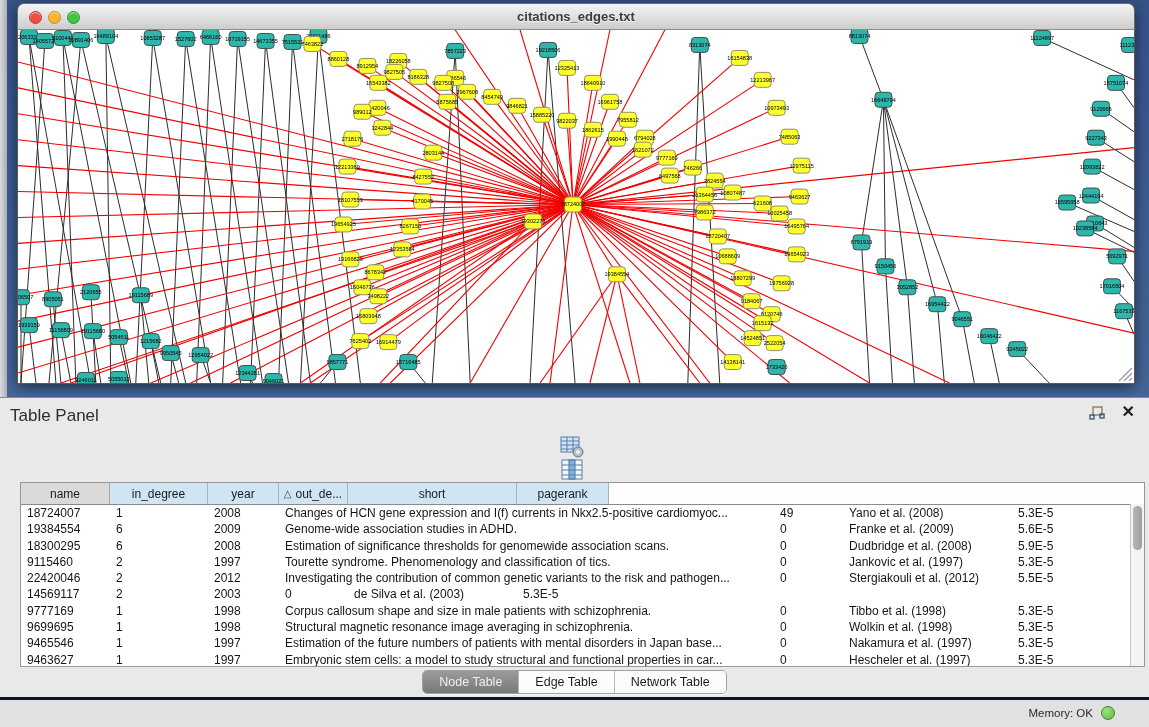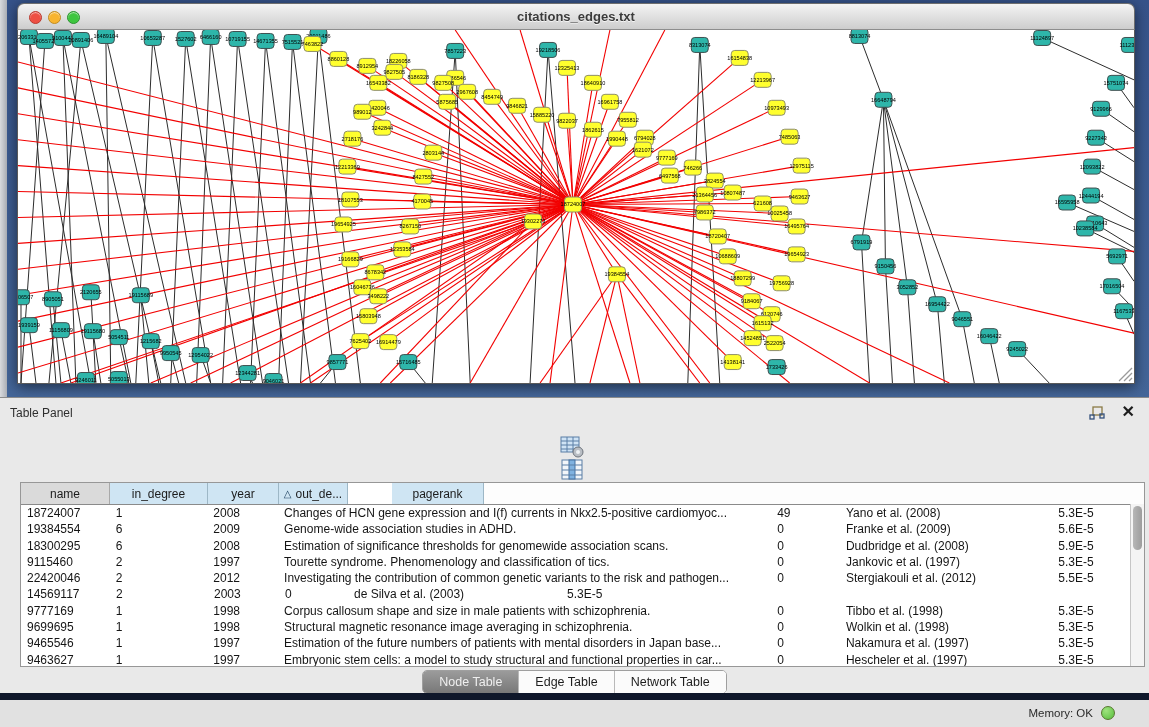--- a/index.html
+++ b/index.html
@@ -24,21 +24,21 @@
   #wintitle{position:absolute;left:0;right:0;top:5px;text-align:center;
             font-size:13px;font-weight:bold;color:#3b3b3b;text-shadow:0 1px 0 #f5f5f5;}
   #canvas{position:absolute;left:0;top:27px;right:0;bottom:0;background:#fff;
           border:1px solid #5a5a5a;border-top:none;box-sizing:border-box;}
   #net{display:block;width:100%;height:100%;}
 
   
   #tablepanel{position:absolute;left:0;top:397px;width:1149px;height:330px;
               background:#e9e9e9;border-top:1px solid #8b8b8b;box-sizing:border-box;}
   #tp-header{position:absolute;left:0;top:0;right:0;height:30px;}
-  #tp-title{position:absolute;left:10px;top:8px;font-size:12px;color:#2e2e2e;}
+  #tp-title{position:absolute;left:10px;top:8px;font-size:17px;color:#2e2e2e;}
   #tp-float{position:absolute;right:44px;top:8px;width:16px;height:15px;cursor:pointer;}
   #tp-close{position:absolute;right:14px;top:4px;font-size:16px;font-weight:bold;color:#1d1d1d;cursor:pointer;}
 
   #tp-toolbar{position:absolute;left:14px;top:36px;right:14px;height:42px;
               display:flex;align-items:center;flex-direction:column;}
   .ticon{width:28px;height:28px;margin-right:6px;display:flex;align-items:center;justify-content:center;}
   .fx{font-family:"Liberation Serif",serif;font-style:italic;font-weight:bold;font-size:15px;color:#222;}
   #tbl-select{margin-left:14px;width:395px;height:23px;background:linear-gradient(180deg,#ffffff,#ededed);
               border:1px solid #a3a3a3;border-radius:5px;display:flex;align-items:center;
               font-size:13px;color:#1c1c1c;padding:0 8px;box-sizing:border-box;box-shadow:0 1px 1px rgba(0,0,0,.12);}
@@ -50,36 +50,36 @@
   #thead{display:flex;height:21px;border-bottom:1px solid #8a8a8a;}
   .th{display:flex;align-items:center;justify-content:center;font-size:12px;color:#1c1c1c;
       background:#cfe5f3;border-right:1px solid #9db7c6;box-sizing:border-box;white-space:nowrap;overflow:hidden;cursor:pointer;}
   .th.c0{background:#dadada;border-right:1px solid #a9a9a9;}
   .th .sort{margin-right:4px;font-size:10px;color:#1a3d5c;}
   #tbody{position:relative;}
   .tr{display:flex;height:16.3px;background:#fff;}
   .td{font-size:12px;color:#151515;box-sizing:border-box;padding:1px 4px 0 6px;
       white-space:nowrap;overflow:hidden;}
   .c0{width:89px;} .c1{width:98px;} .c2{width:71px;} .c3{width:495px;}
-  .c4{width:69px;} .c5{width:169px;} .c6{width:92px;margin-left:44px;} .c7{flex:1;border-right:none;}
+  .c4{width:69px;} .c5{width:169px;} .c6{width:92px;} .c7{flex:1;border-right:none;}
   #vscroll{position:absolute;right:0;top:21px;bottom:0;width:14px;background:#f4f4f4;
            border-left:1px solid #c6c6c6;box-sizing:border-box;}
   #vthumb{position:absolute;left:2px;top:2px;width:9px;height:44px;border-radius:5px;
           background:linear-gradient(90deg,#b7b7b7,#9d9d9d);}
 
   #tabsbar{position:absolute;left:0;top:272px;right:0;height:28px;display:flex;justify-content:center;}
   #tabs{display:flex;height:22px;border:1px solid #9f9f9f;border-radius:5px;overflow:hidden;
         background:#fcfcfc;box-shadow:0 1px 1px rgba(255,255,255,.8);}
   .tab{padding:0 16px;font-size:12.5px;line-height:22px;color:#1e1e1e;background:#fbfbfb;
        border-right:1px solid #b9b9b9;cursor:pointer;}
   .tab:last-child{border-right:none;}
   .tab.sel{background:linear-gradient(180deg,#9b9b9b,#787878);color:#efefef;}
 
   #statusbar{position:absolute;left:0;bottom:0;right:0;height:27px;background:#e1e1e1;
-             border-top:7px solid #0f172a;}
+             border-top:3px solid #0f172a;}
   #memtext{position:absolute;right:56px;top:7px;font-size:11.5px;color:#2b2b2b;}
   #memdot{position:absolute;right:34px;top:6px;width:14px;height:14px;border-radius:50%;
           background:radial-gradient(circle at 35% 30%,#9fe37e,#57bd3c);border:1px solid #57772f;box-sizing:border-box;}
 </style>
 </head>
 <body>
 
 <div id="root">
 
   <div id="desktop">
@@ -876,20 +876,21 @@
           </span>
       </div>
     </div>
 
     <div id="tablewrap">
       <div id="thead">
           <div class="th c0">name</div>
           <div class="th c1">in_degree</div>
           <div class="th c2">year</div>
           <div class="th c4"><span class="sort">△</span>out_de...</div>
+          <div class="th c5">short</div>
           <div class="th c6">pagerank</div>
           <div class="th c7" style="background: rgb(253, 253, 253);"></div>
         </div>
       <div id="tbody">
           <div class="tr">
             <div class="td c0">18724007</div>
             <div class="td c1">1</div>
             <div class="td c2">2008</div>
             <div class="td c3">Changes of HCN gene expression and I(f) currents in Nkx2.5-positive cardiomyoc...</div>
             <div class="td c4">49</div>

